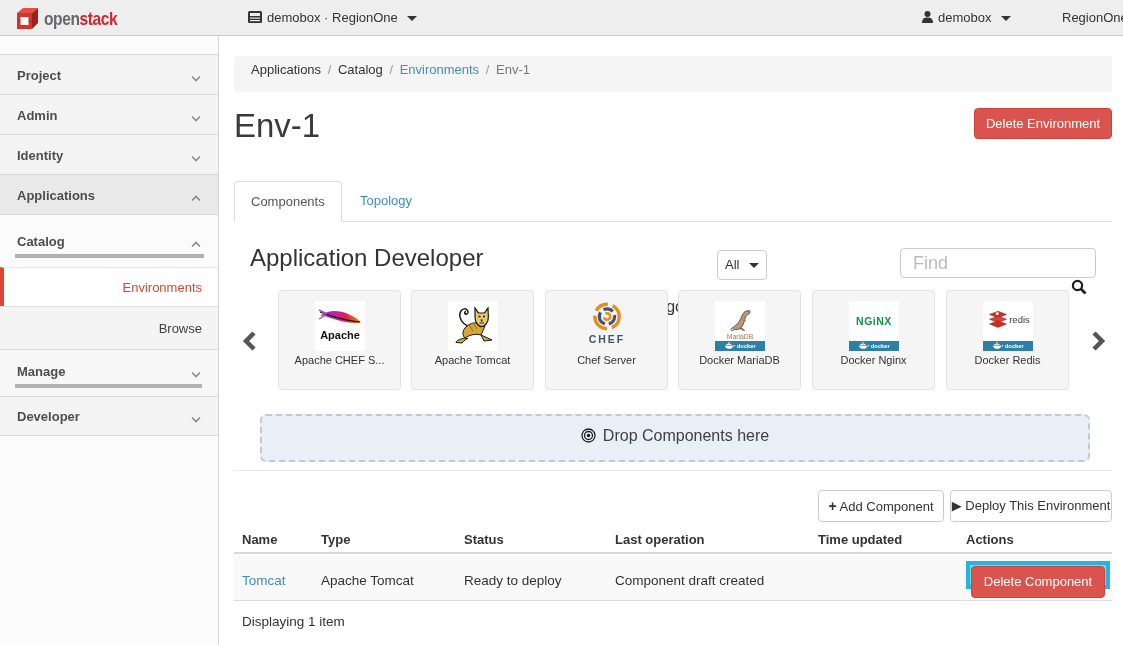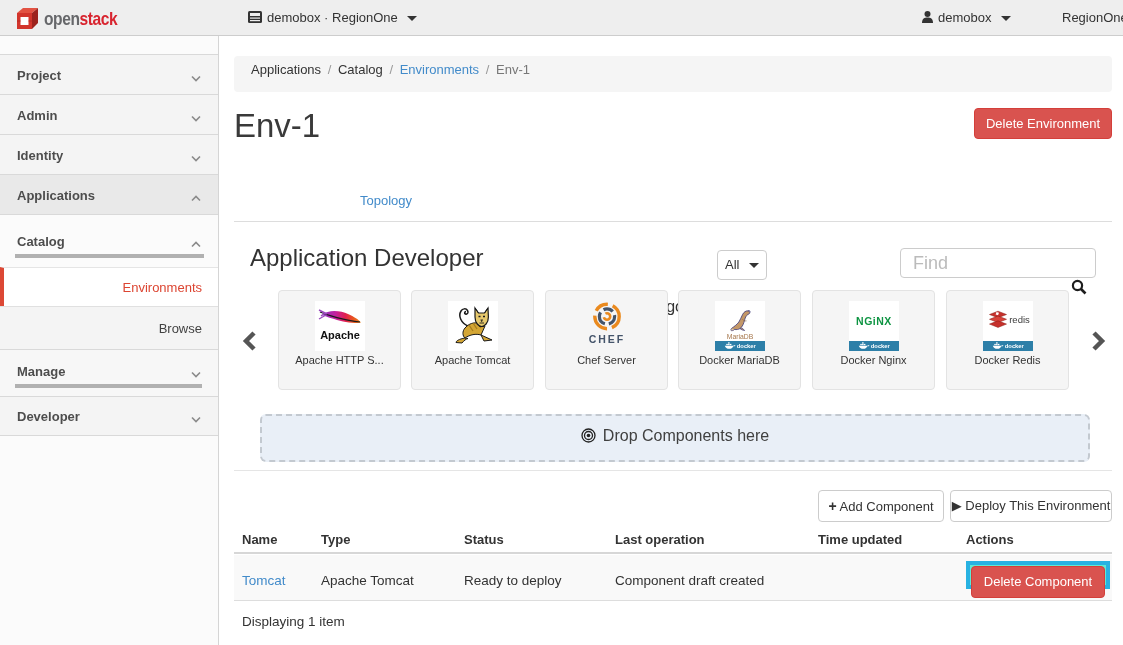--- a/index.html
+++ b/index.html
@@ -163,20 +163,21 @@
       </svg>
     </span>
   </div>
 
 <div id="breadcrumb">Applications <span class="sep">/</span> Catalog <span class="sep">/</span> <a>Environments</a> <span class="sep">/</span> <span class="active">Env-1</span></div>
 <div id="page-title">Env-1</div>
 <div id="btn-del-env">Delete Environment</div>
 
 <div id="tabs">
   <div class="navline"></div>
+  <div class="tab-active">Components</div>
   <div class="tab-link" style="left:126px;">Topology</div>
 </div>
 
 <div id="app-comp-h">Application Developer</div>
 <div id="app-cat-lbl">App category</div>
 <div id="btn-all">All <span class="caret"></span></div>
 <div id="find-input">Find</div>
 <svg id="search-ico" width="16" height="16" viewBox="0 0 16 16">
   <circle cx="6.5" cy="6.5" r="4.6" stroke="#1d1d1d" stroke-width="2.2" fill="none"></circle>
   <line x1="10" y1="10" x2="14.5" y2="14.5" stroke="#1d1d1d" stroke-width="2.6"></line>
@@ -200,21 +201,21 @@
             <stop offset="0.8" stop-color="#e8551f"></stop>
           <stop offset="1" stop-color="#e8831f"></stop>
         </linearGradient>
       </defs>
       <path d="M7,14 C14,8 26,10 33,13 C39,15.5 44,19 46,21.5 C40,22.5 34,22 28,20.5 C20,18.5 12,16 7,14 Z" fill="url(#feath)"></path>
       <path d="M5,11 C12,14 30,19.5 45,21" stroke="#1a1a1a" stroke-width="1.2" fill="none"></path>
       <path d="M4,9 L12,13 M6,15 L10,12 M4,18 L11,14" stroke="#9b4bbf" stroke-width="1.4" fill="none"></path>
       <text x="25" y="38" font-size="11" font-weight="bold" fill="#111" text-anchor="middle" font-family="Liberation Sans">Apache</text>
     </svg>
   </div>
-  <div class="lbl" style="top:63px;">Apache HTTP S...</div>
+  <div class="lbl" style="top:63px;">Apache CHEF S...</div>
 </div>
 <div class="card" style="left:411px;">
   <div class="ico" id="ico-tomcat">
     <svg width="50" height="50" viewBox="0 0 50 50">
       <path d="M20,25 C13,22 10,15 13,10 C14.5,7.5 18,7 19.5,9.5 C21,12 19,13.5 17.5,13 C16,12.5 16.5,10.5 18,10.5" fill="none" stroke="#1a1a1a" stroke-width="1.5"></path>
       <path d="M17,37 C11,38 8,40 8,41.5 L14,42 C16,39.5 18,38 20,37.5 Z" fill="#d4a634" stroke="#1a1a1a" stroke-width="1"></path>
       <path d="M37,25 C30,20 22,21 17,27 C14,30.5 14.5,35 17,37 C22,33.5 28,32.5 33,34 Z" fill="#d4a634" stroke="#1a1a1a" stroke-width="1"></path>
       <path d="M33,34 L44,39 L36,40 Z" fill="#d4a634" stroke="#1a1a1a" stroke-width="1"></path>
       <path d="M25,22 L29,28 M30,21.5 L33,27 M21,24 L25,30" stroke="#a67c1e" stroke-width="1.3"></path>
       <path d="M27,7 L30.5,12 L36.5,12 L40,7 L40.4,16 C40.4,22 36.5,25.5 33.7,25.5 C30.8,25.5 27,22 27,16 Z" fill="#e7c96d" stroke="#1a1a1a" stroke-width="1.2"></path>

